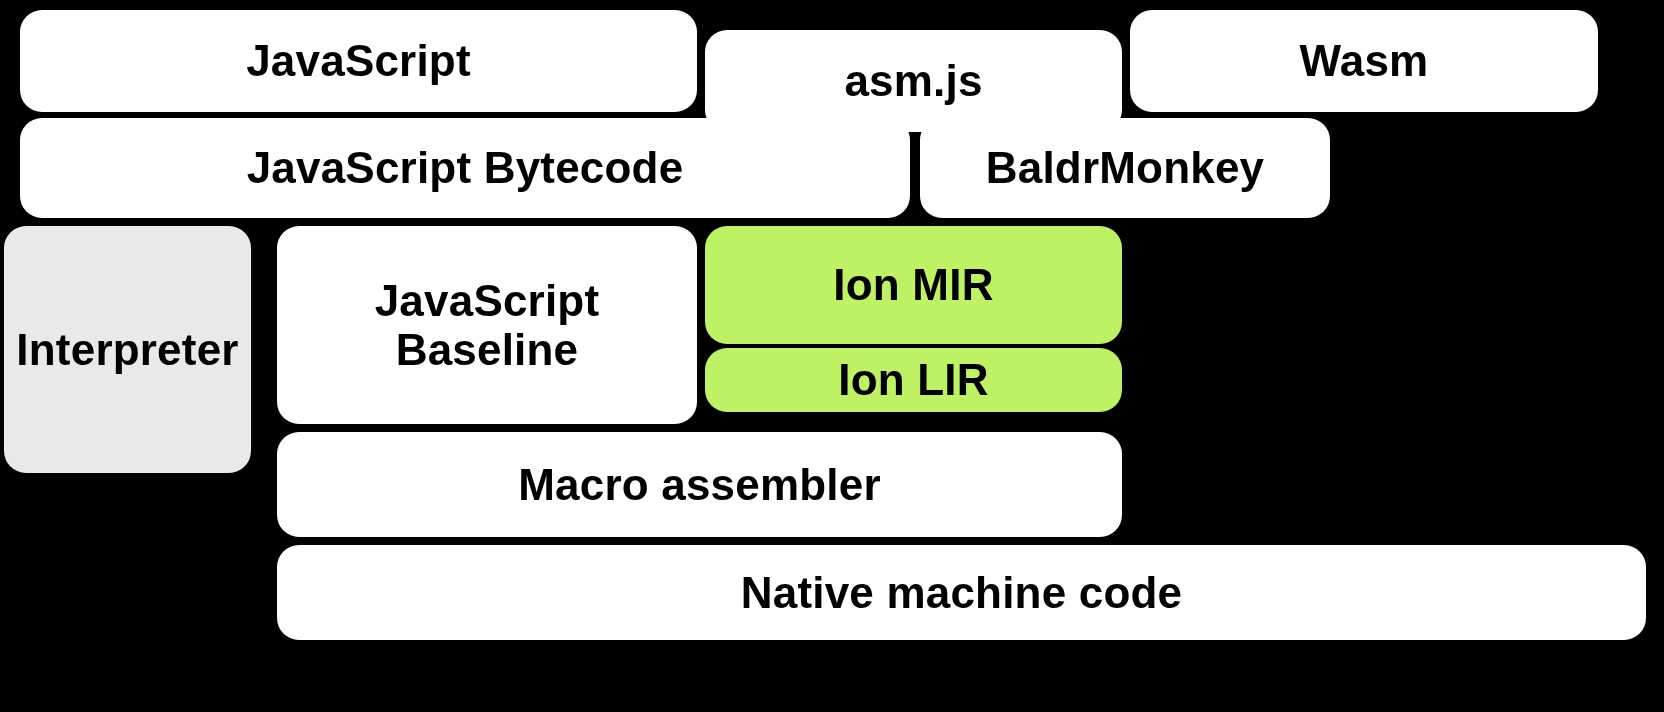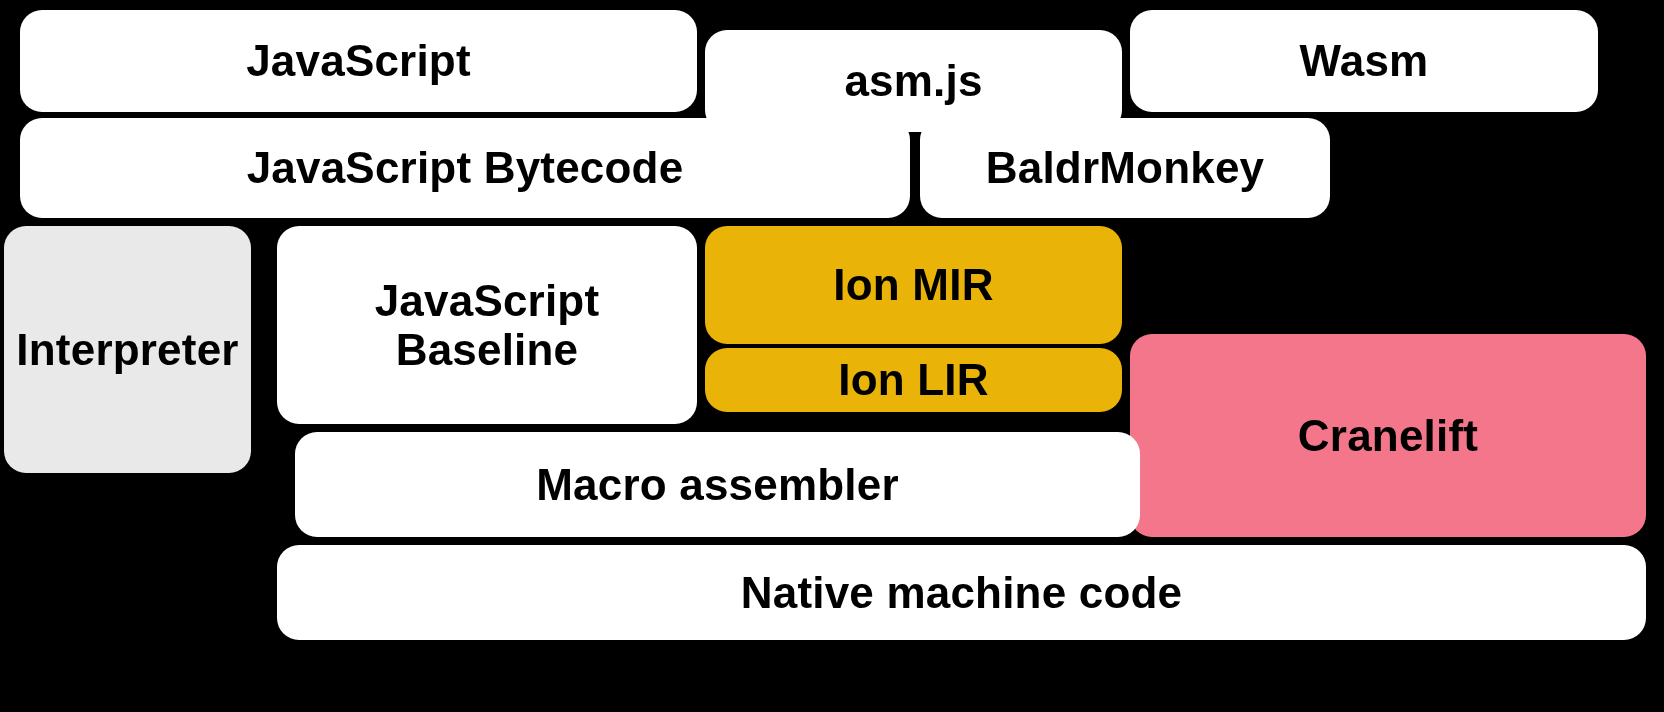--- a/index.html
+++ b/index.html
@@ -30,33 +30,32 @@
     font-size: 44px;
     line-height: 1.12;
     font-weight: 700;
     letter-spacing: 0.2px;
     padding: 4px 10px;
     white-space: pre-line;
     -webkit-font-smoothing: antialiased;
   }
   .fill-white { background: #FFFFFF; }
   .fill-grey  { background: #E9E9E9; }
-  .fill-green { background: #eab308; }
+  .fill-green { background: #bef264; }
   .fill-pink  { background: #F4768B; }
 </style>
 </head>
 <body>
 
 <div id="diagram" style="width: 1664px; height: 712px; background: rgb(0, 0, 0);">
     <div class="node fill-white" style="left: 20px; top: 10px; width: 677px; height: 102px;">JavaScript</div>
     <div class="node fill-white" style="left: 705px; top: 10px; width: 417px; height: 102px; margin-top: 20px;">asm.js</div>
     <div class="node fill-white" style="left: 1130px; top: 10px; width: 468px; height: 102px;">Wasm</div>
     <div class="node fill-white" style="left: 20px; top: 118px; width: 890px; height: 100px;">JavaScript Bytecode</div>
     <div class="node fill-white" style="left: 920px; top: 118px; width: 410px; height: 100px;">BaldrMonkey</div>
     <div class="node fill-grey" style="left: 4px; top: 226px; width: 247px; height: 247px;">Interpreter</div>
     <div class="node fill-white" style="left: 277px; top: 226px; width: 420px; height: 198px;">JavaScript
 Baseline</div>
     <div class="node fill-green" style="left: 705px; top: 226px; width: 417px; height: 118px;">Ion MIR</div>
     <div class="node fill-green" style="left: 705px; top: 348px; width: 417px; height: 64px;">Ion LIR</div>
-    <div class="node fill-pink" style="left: 1130px; top: 334px; width: 516px; height: 203px;">Cranelift</div>
-    <div class="node fill-white" style="left: 295px; top: 432px; width: 845px; height: 105px;">Macro assembler</div>
+    <div class="node fill-white" style="left: 277px; top: 432px; width: 845px; height: 105px;">Macro assembler</div>
     <div class="node fill-white" style="left: 277px; top: 545px; width: 1369px; height: 95px;">Native machine code</div>
   </div>
 
 </body></html>

